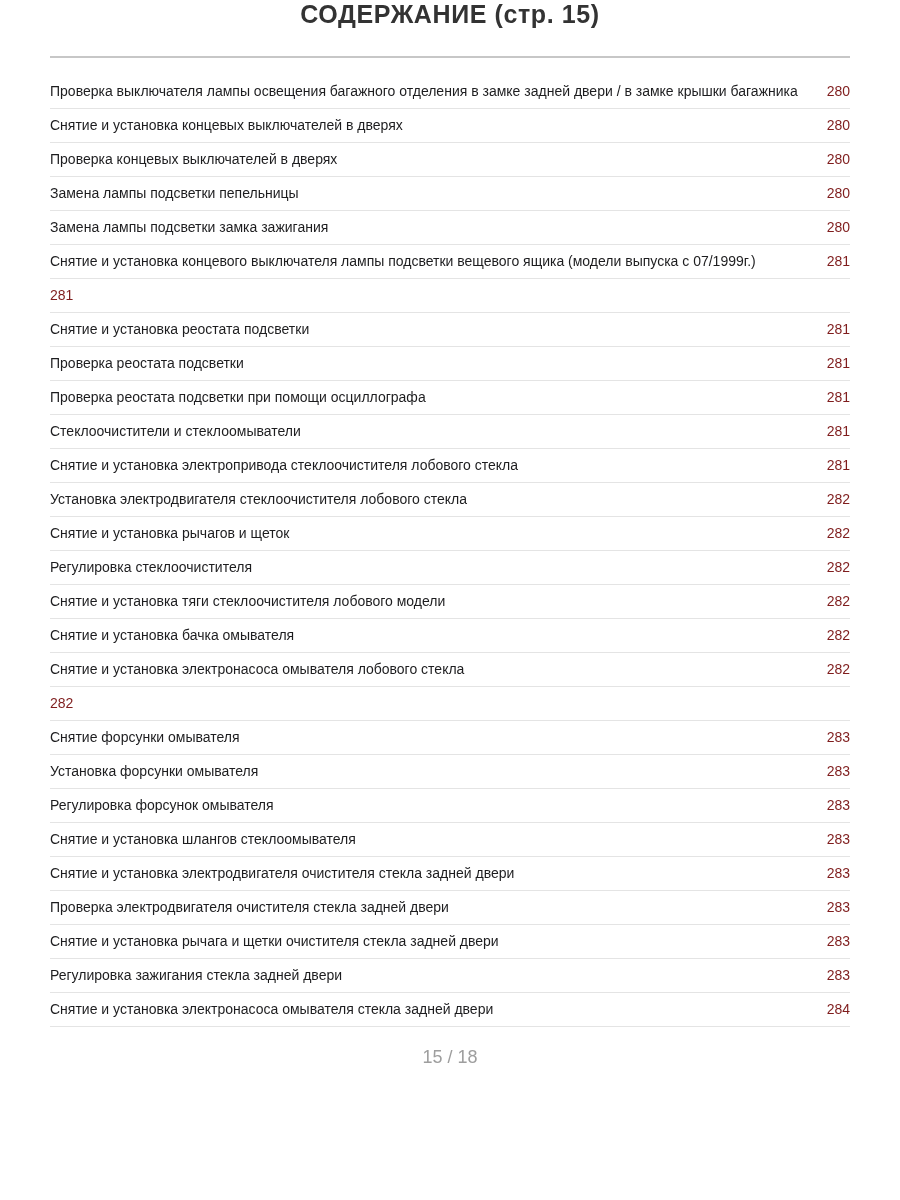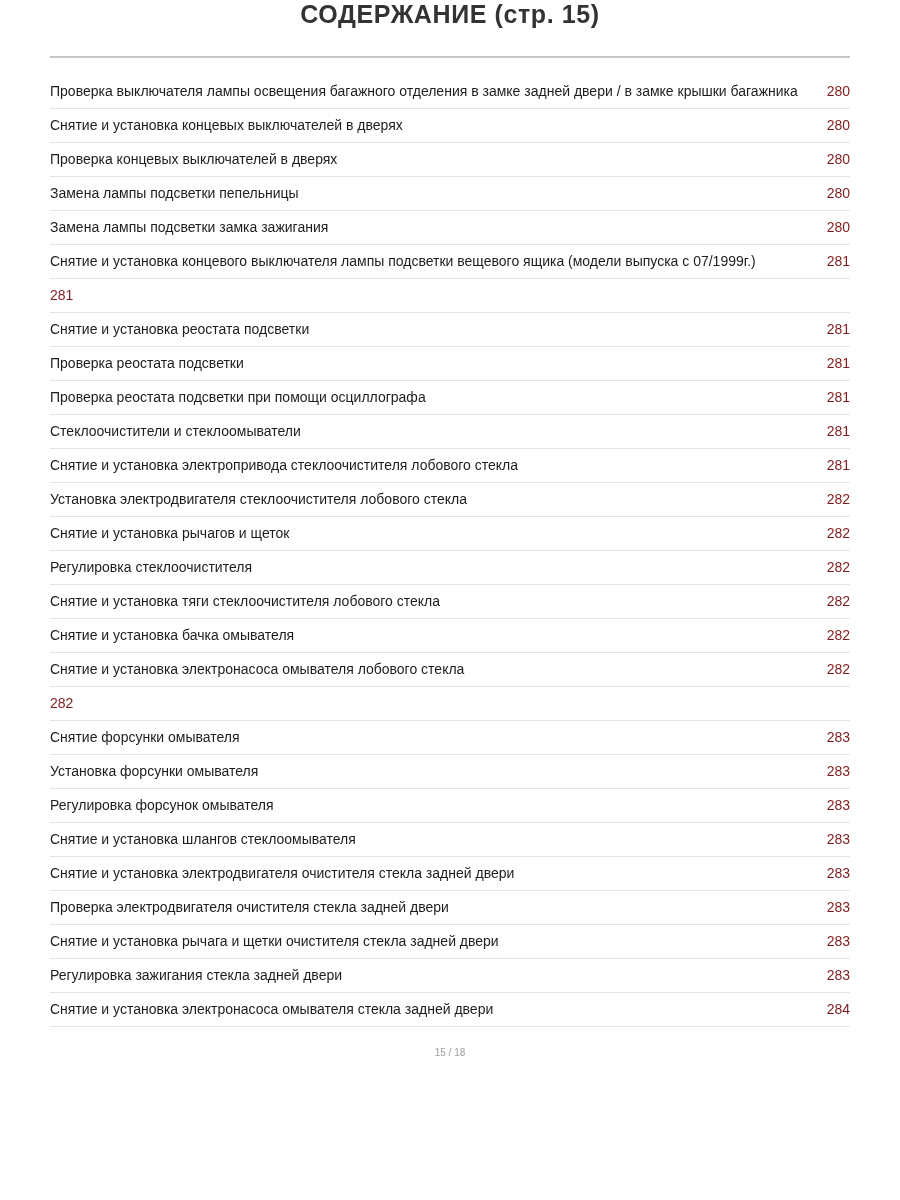--- a/index.html
+++ b/index.html
@@ -51,21 +51,21 @@
     color: #1d1d1f;
   }
   .row .p {
     flex: 0 0 auto;
     color: #7f1d1d;
     white-space: nowrap;
   }
   .footer {
     margin-top: 20px;
     text-align: center;
-    font-size: 10px;
+    font-size: 18px;
     color: #9e9e9e;
   }
 </style>
 </head>
 <body>
 
 <div class="page">
   <h1 class="title">СОДЕРЖАНИЕ (стр. 15)</h1>
   <hr class="rule">
   <div class="toc">
@@ -137,21 +137,21 @@
     <span class="t">Снятие и установка рычагов и щеток</span>
     <span class="p">282</span>
   </div>
 
   <div class="row">
     <span class="t">Регулировка стеклоочистителя</span>
     <span class="p">282</span>
   </div>
 
   <div class="row">
-    <span class="t">Снятие и установка тяги стеклоочистителя лобового стекла</span>
+    <span class="t">Снятие и установка тяги стеклоочистителя лобового модели</span>
     <span class="p">282</span>
   </div>
 
   <div class="row">
     <span class="t">Снятие и установка бачка омывателя</span>
     <span class="p">282</span>
   </div>
 
   <div class="row">
     <span class="t">Снятие и установка электронасоса омывателя лобового стекла</span>

